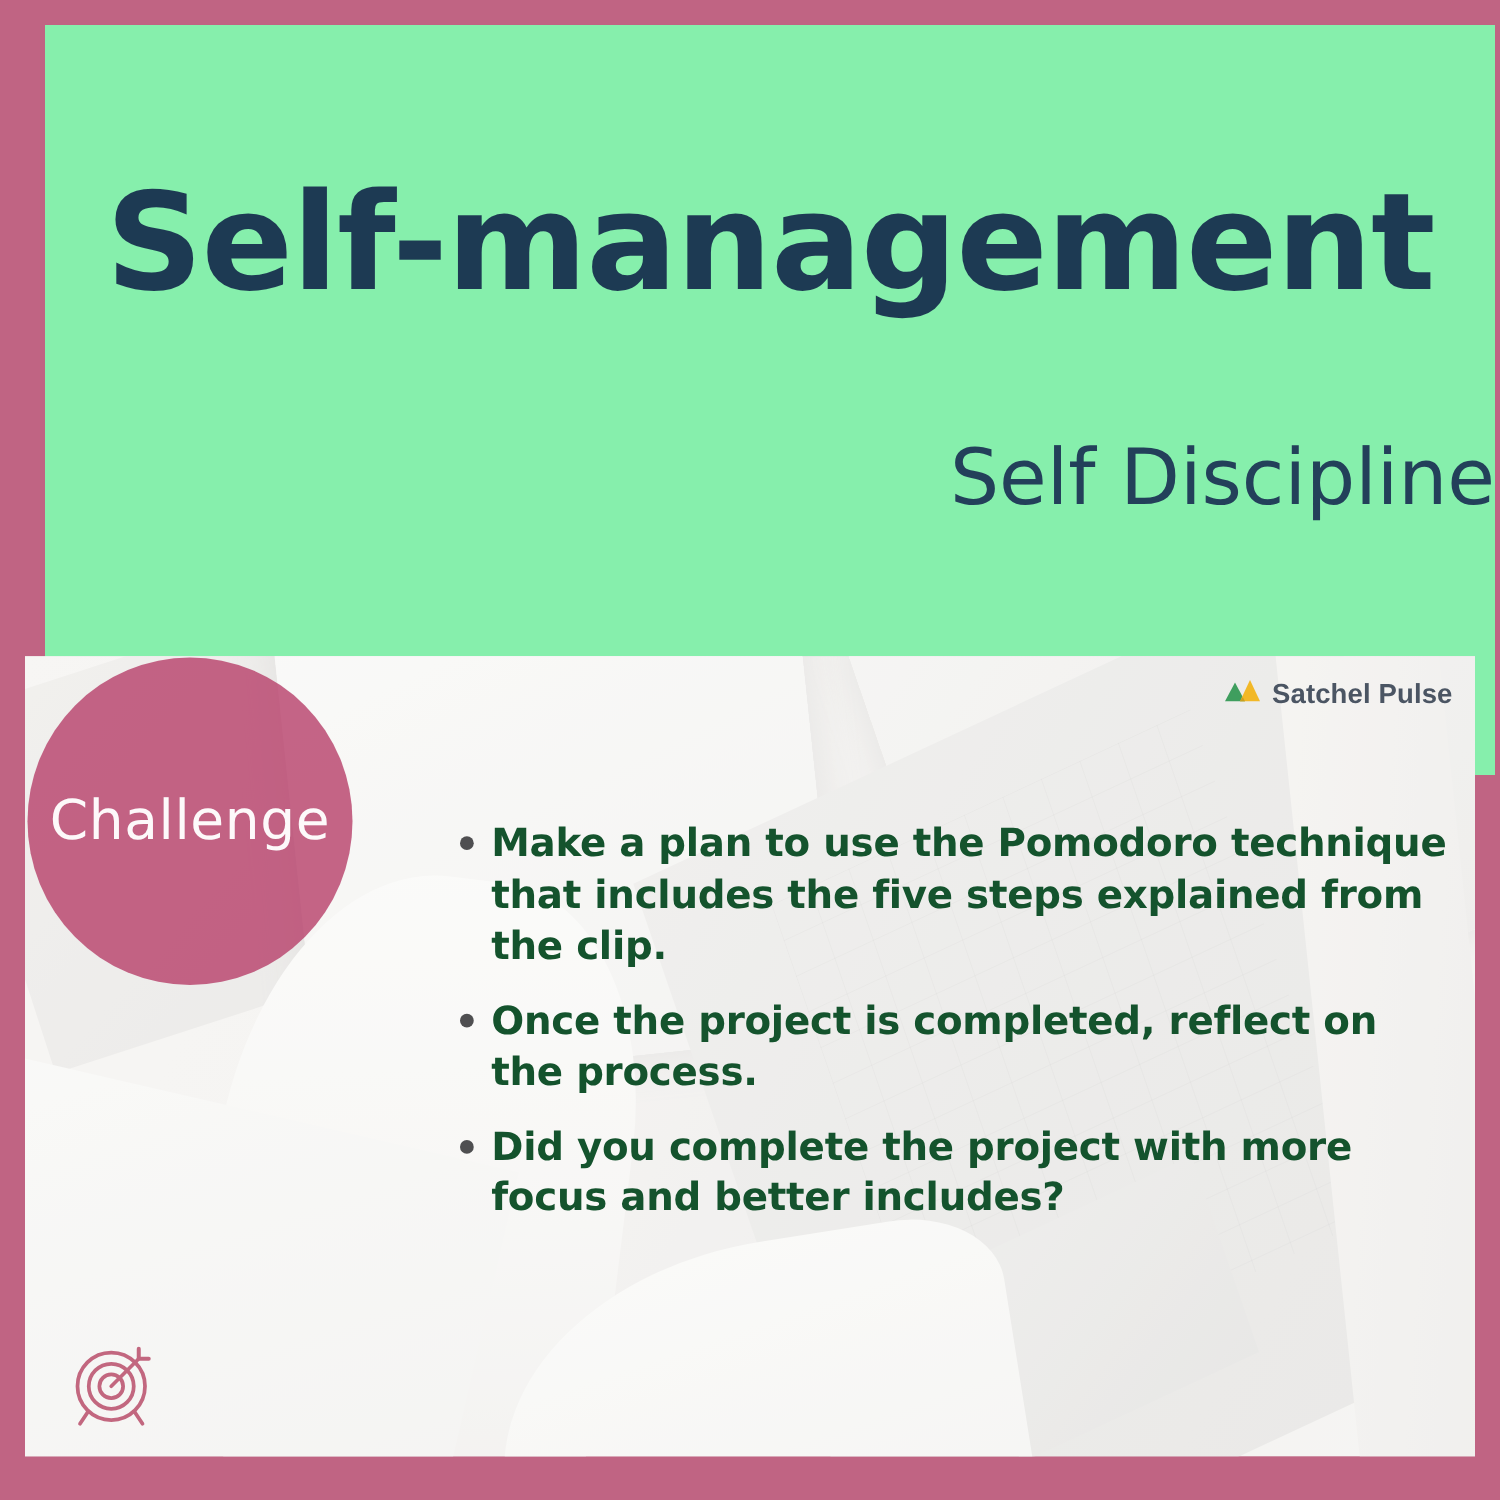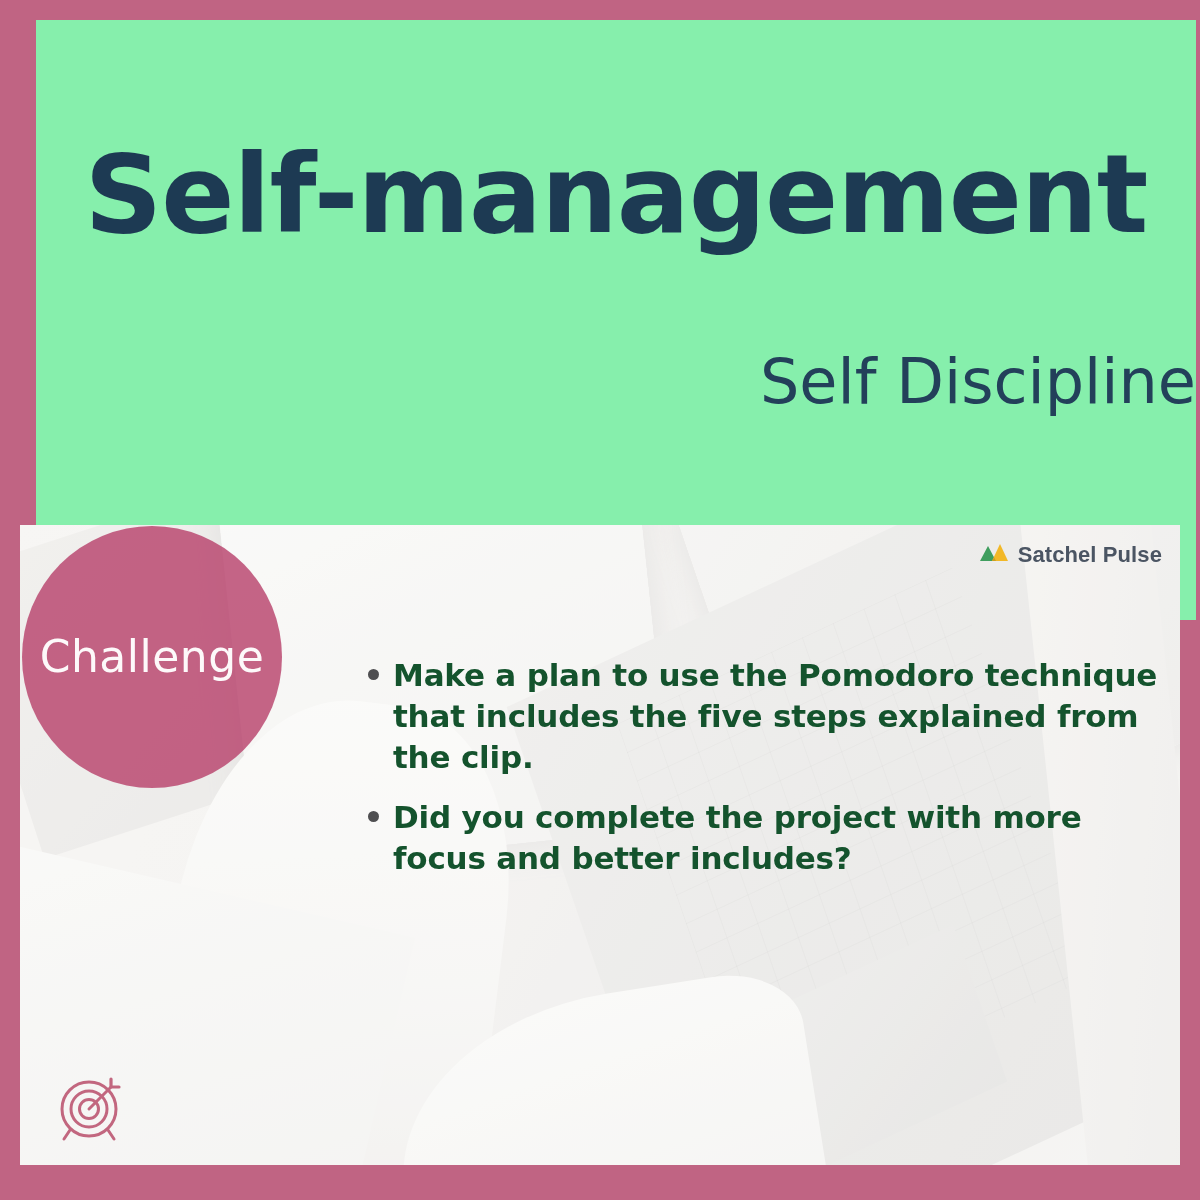--- a/index.html
+++ b/index.html
@@ -254,18 +254,19 @@
         <path d="M36 40 L58 18"></path>
         <path d="M58 18 L58 10 M58 18 L66 18" stroke-width="3.2"></path>
         <path d="M17 61 L11 70"></path>
         <path d="M55 61 L61 70"></path>
       </svg>
     </span>
 
     <div id="content">
       <ul id="bullets">
         <li>Make a plan to use the Pomodoro technique that includes the five steps explained from the clip.</li>
+        <li>Once the project is completed, reflect on the process.</li>
         <li>Did you complete the project with more focus and better includes?</li>
       </ul>
     </div>
 
   </div>
 </div>
 
 </body></html>

